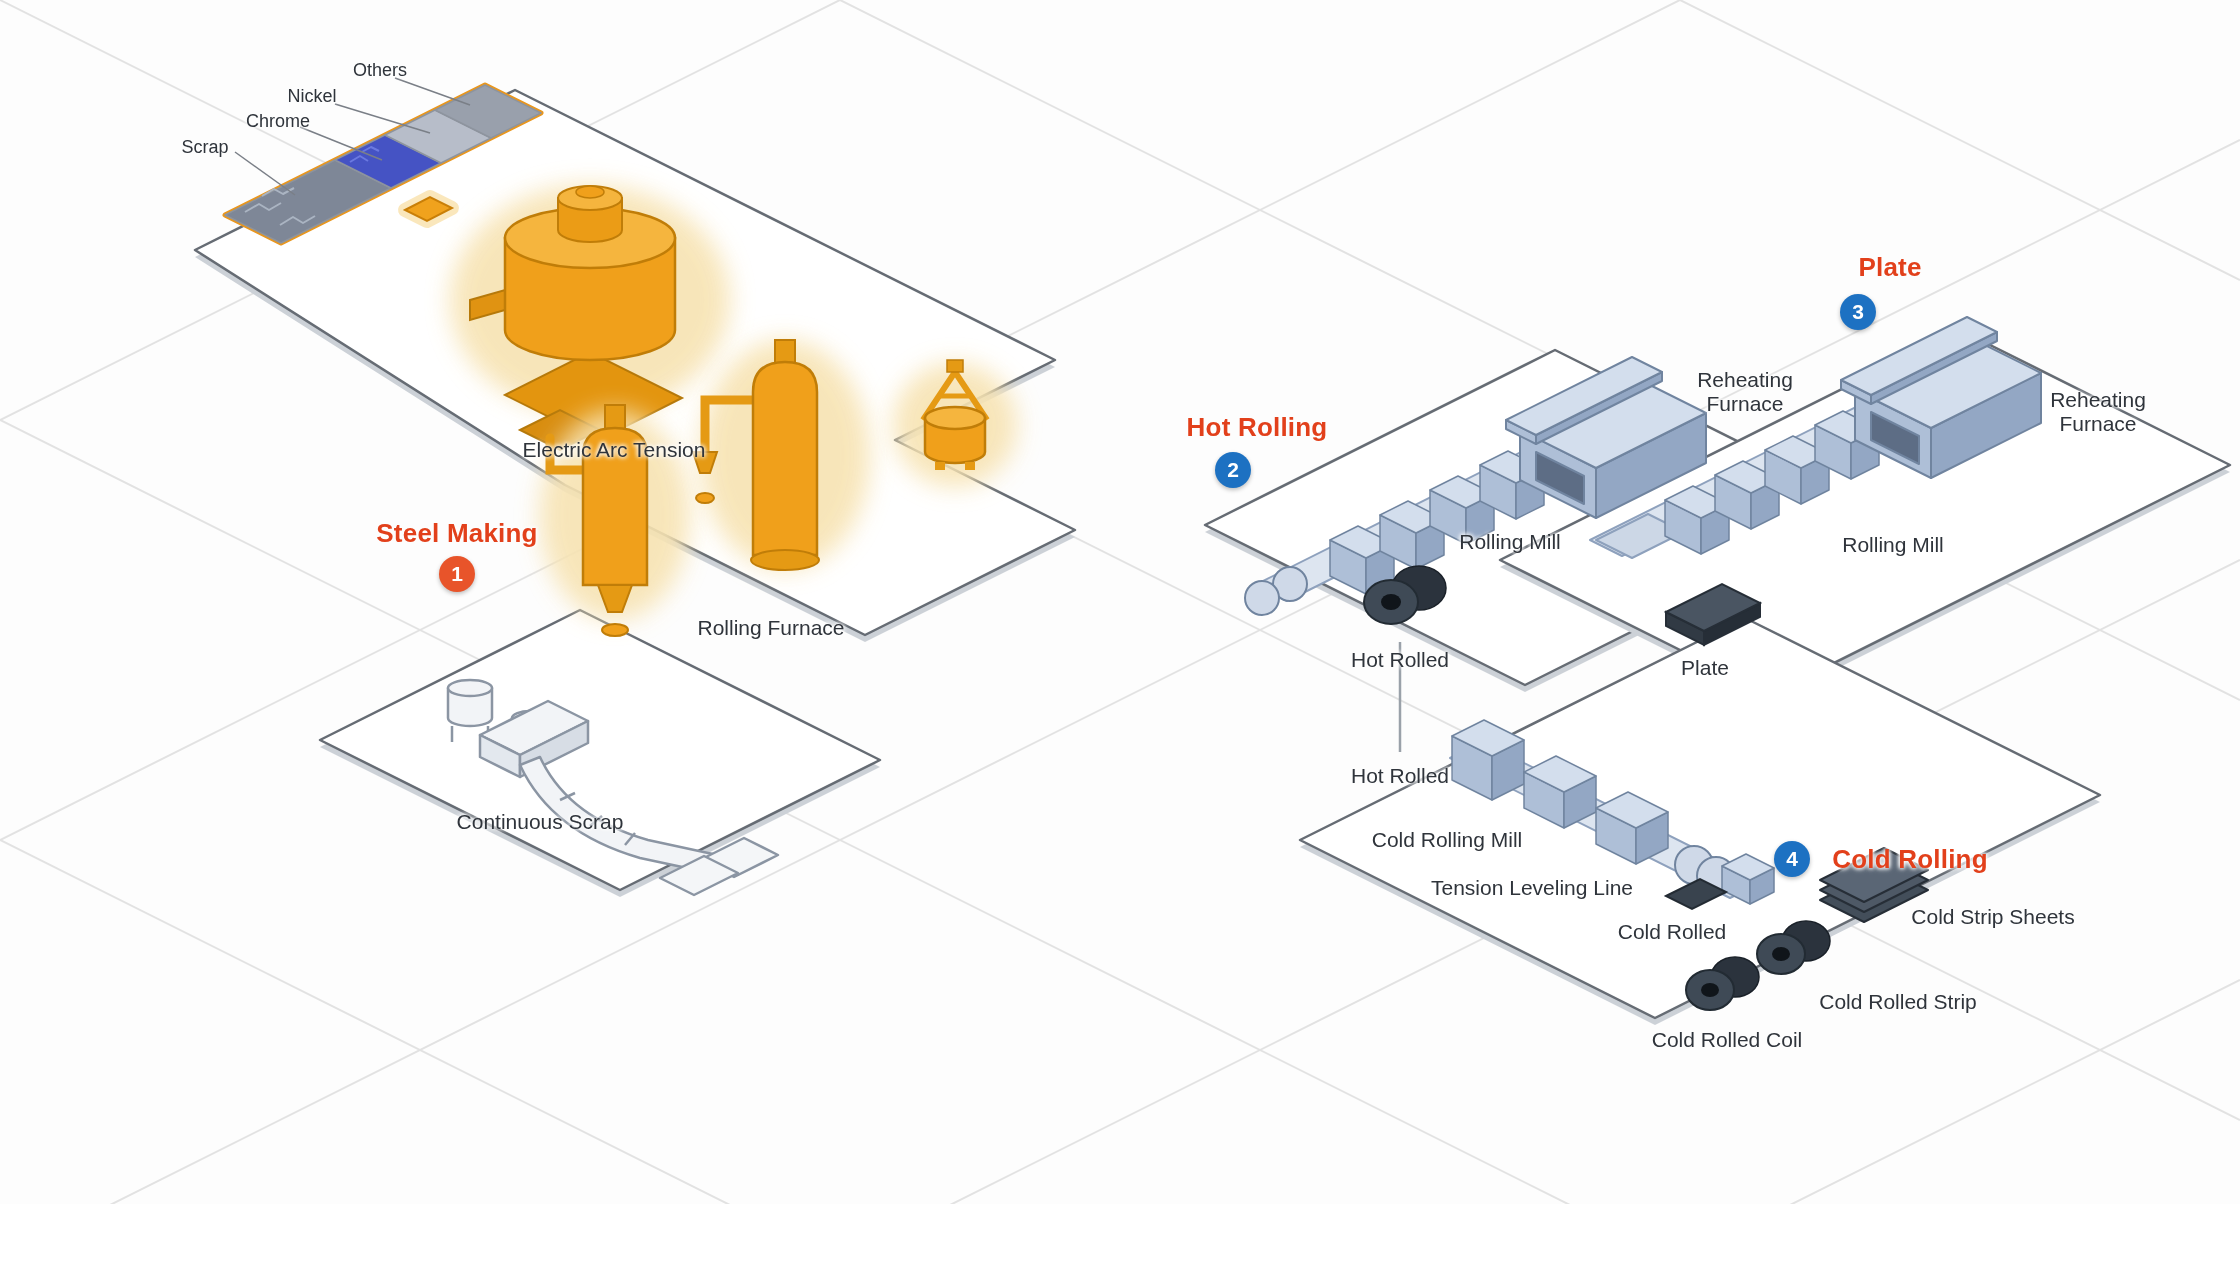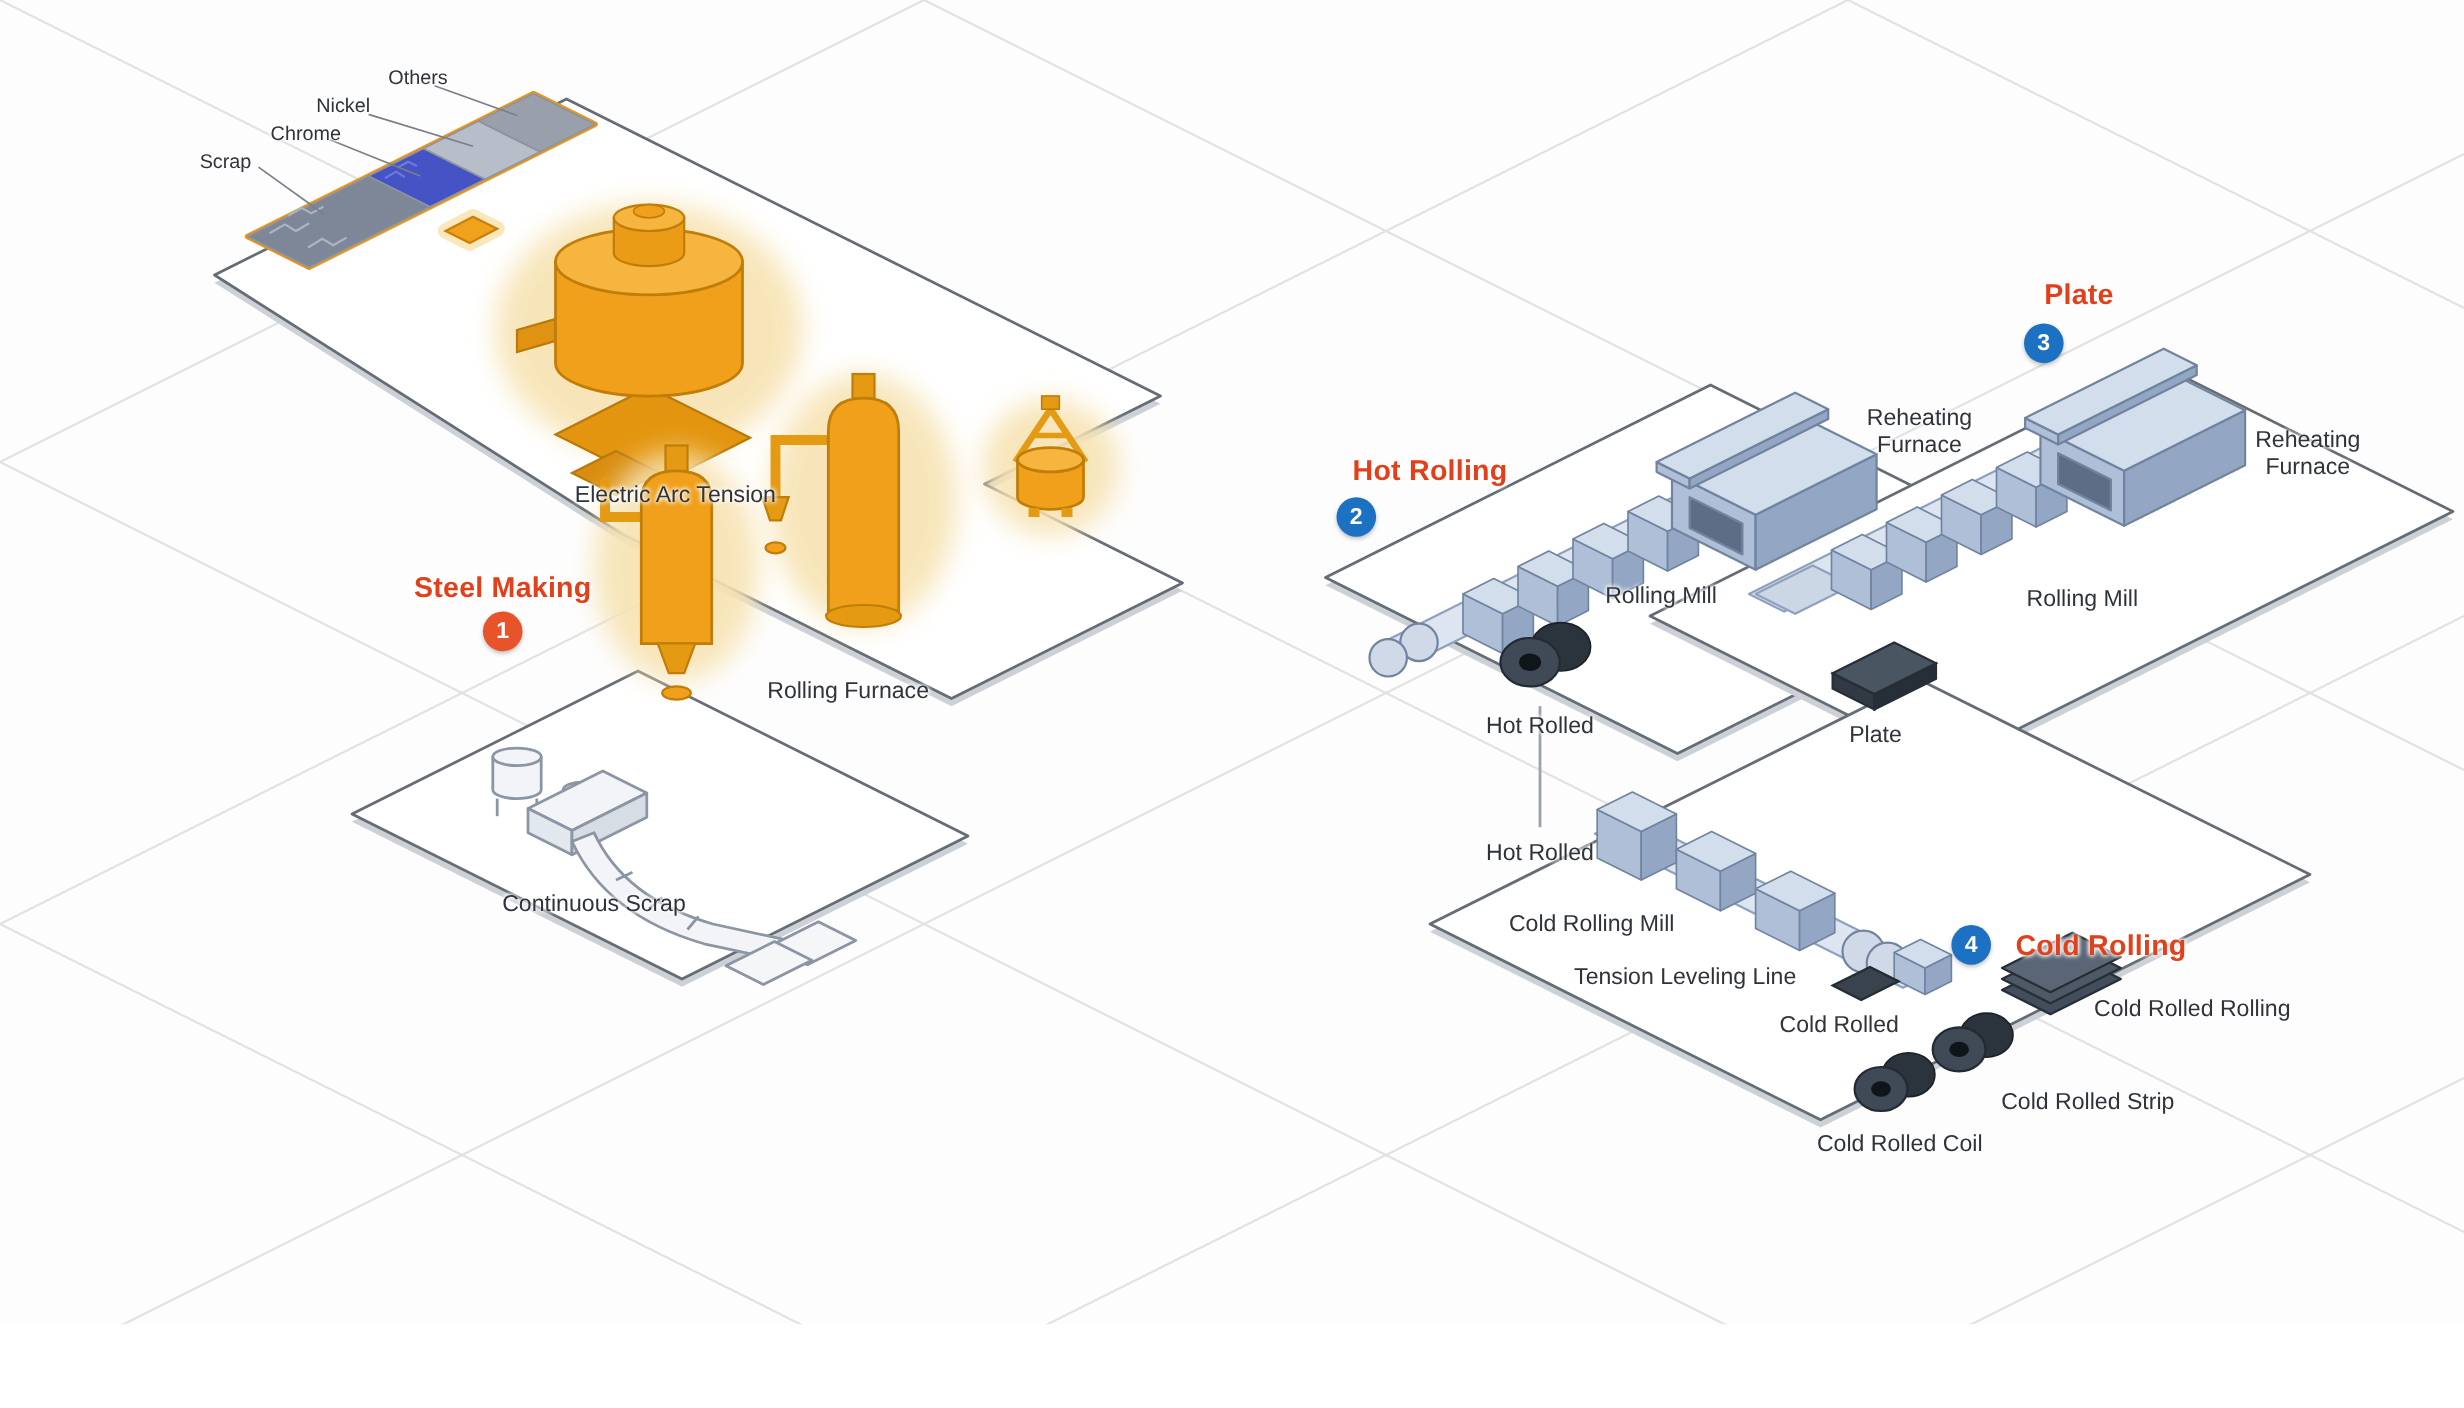--- a/index.html
+++ b/index.html
@@ -273,21 +273,21 @@
 </svg>
 
 <div class="lbl sm" style="left:380px;top:70px">Others</div>
 <div class="lbl sm" style="left:312px;top:96px">Nickel</div>
 <div class="lbl sm" style="left:278px;top:121px">Chrome</div>
 <div class="lbl sm" style="left:205px;top:147px">Scrap</div>
 
 <div class="lbl section" style="left:457px;top:534px">Steel Making</div>
 <div class="badge red" style="left:457px;top:574px">1</div>
 
-<div class="lbl section" style="left:1300px;top:428px">Hot Rolling</div>
+<div class="lbl section" style="left:1257px;top:428px">Hot Rolling</div>
 <div class="badge blue" style="left:1233px;top:470px">2</div>
 
 <div class="lbl section" style="left:1890px;top:268px">Plate</div>
 <div class="badge blue" style="left:1858px;top:312px">3</div>
 
 <div class="lbl section" style="left:1910px;top:860px">Cold Rolling</div>
 <div class="badge blue" style="left:1792px;top:859px">4</div>
 
 <div class="lbl" style="left:614px;top:450px">Electric Arc Tension</div>
 <div class="lbl" style="left:771px;top:628px">Rolling Furnace</div>
@@ -298,17 +298,17 @@
 <div class="lbl" style="left:1400px;top:660px">Hot Rolled</div>
 
 <div class="lbl wrap" style="left:2098px;top:412px">Reheating Furnace</div>
 <div class="lbl" style="left:1893px;top:545px">Rolling Mill</div>
 <div class="lbl" style="left:1705px;top:668px">Plate</div>
 
 <div class="lbl" style="left:1400px;top:776px">Hot Rolled</div>
 <div class="lbl" style="left:1447px;top:840px">Cold Rolling Mill</div>
 <div class="lbl" style="left:1532px;top:888px">Tension Leveling Line</div>
 <div class="lbl" style="left:1672px;top:932px">Cold Rolled</div>
-<div class="lbl" style="left:1993px;top:917px">Cold Rolled Rolling</div>
+<div class="lbl" style="left:1993px;top:917px">Cold Strip Sheets</div>
 <div class="lbl" style="left:1898px;top:1002px">Cold Rolled Strip</div>
 <div class="lbl" style="left:1727px;top:1040px">Cold Rolled Coil</div>
 
 </div>
 
 </body></html>

